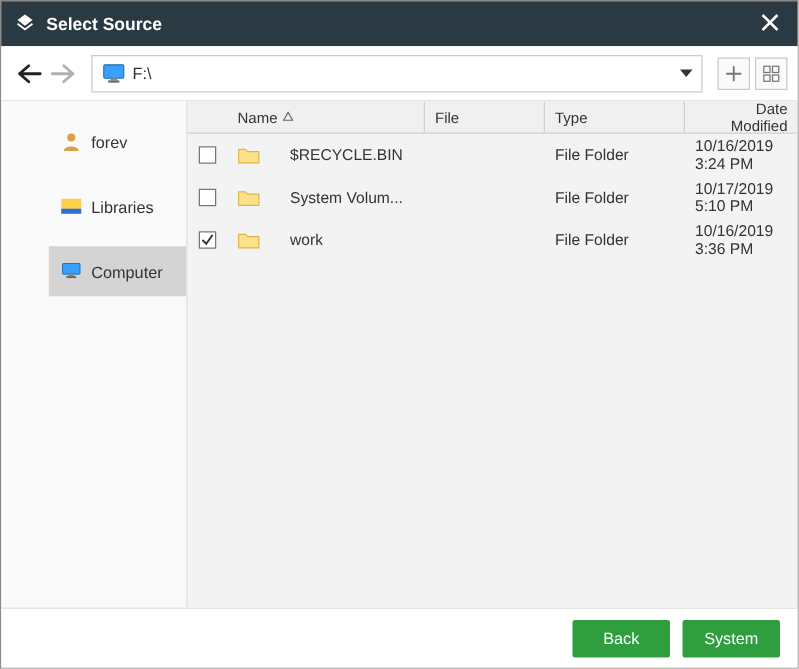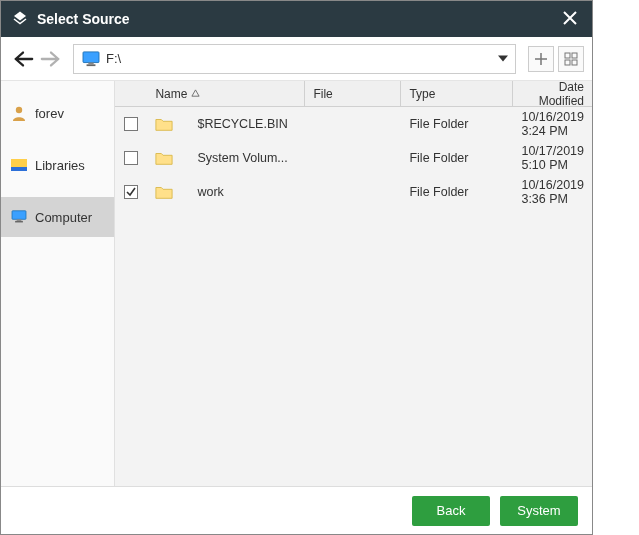--- a/index.html
+++ b/index.html
@@ -1,31 +1,31 @@
 <!DOCTYPE html>
 <html><head>
   <meta charset="utf-8">
   <style>
     * { box-sizing: border-box; margin: 0; padding: 0; }
     body { font-family: Arial, sans-serif; font-size: 13px; color: #333; background: #fff; }
-    .window { width: 593px; height: 535px; border: 1px solid #888; display: flex; flex-direction: column; background: #fff; }
+    .window { width: 639px; height: 535px; border: 1px solid #888; display: flex; flex-direction: column; background: #fff; }
     .titlebar { background: #2b3a42; color: #fff; height: 36px; display: flex; align-items: center; padding: 0 10px; font-weight: bold; font-size: 14px; }
     .titlebar .app-icon { margin-right: 8px; display: inline-flex; }
     .titlebar .title-text { flex: 1; }
     .titlebar .close-btn { color: #fff; cursor: pointer; padding: 4px; }
     .navbar { height: 44px; background: #fff; display: flex; align-items: center; padding: 0 8px; border-bottom: 1px solid #e5e5e5; }
     .nav-arrow { width: 28px; height: 28px; display: inline-flex; align-items: center; justify-content: center; cursor: pointer; }
     .nav-arrow.disabled { opacity: .35; cursor: default; }
     .path-box { flex: 1; height: 30px; border: 1px solid #ccc; margin: 0 8px; display: flex; align-items: center; padding: 0 8px; background: #fff; position: relative; }
     .path-box .mon-icon { margin-right: 6px; display: inline-flex; }
     .path-box .dropdown { position: absolute; right: 6px; top: 50%; transform: translateY(-50%); cursor: pointer; }
     .view-btns { display: flex; gap: 4px; margin-left: 4px; }
     .view-btn { width: 26px; height: 26px; border: 1px solid #ccc; display: inline-flex; align-items: center; justify-content: center; cursor: pointer; background: #fafafa; }
     .body { flex: 1; display: flex; overflow: hidden; }
-    .sidebar { width: 148px; background: #fafafa; display: flex; flex-direction: column; }
+    .sidebar { width: 148px; background: #fafafa; display: flex; flex-direction: column; padding-left: 38px; }
     .side-item { height: 40px; display: flex; align-items: center; padding: 0 10px; cursor: pointer; gap: 8px; }
     .side-item.selected { background: #d4d4d4; }
     .side-icon { width: 16px; height: 16px; display: inline-flex; align-items: center; justify-content: center; }
     .side-spacer { height: 12px; }
     .main { flex: 1; background: #f3f3f3; display: flex; flex-direction: column; position: relative; border-left: 1px solid #e0e0e0; }
     .col-headers { display: flex; height: 26px; align-items: stretch; background: #f0f0f0; border-bottom: 1px solid #d0d0d0; font-size: 12px; }
     .col { display: flex; align-items: center; padding: 0 8px; border-right: 1px solid #d0d0d0; position: relative; }
     .col .sort-ind { margin-left: 4px; display: inline-flex; }
     .col-check { width: 32px; border-right: none; }
     .col-name { width: 158px; }

